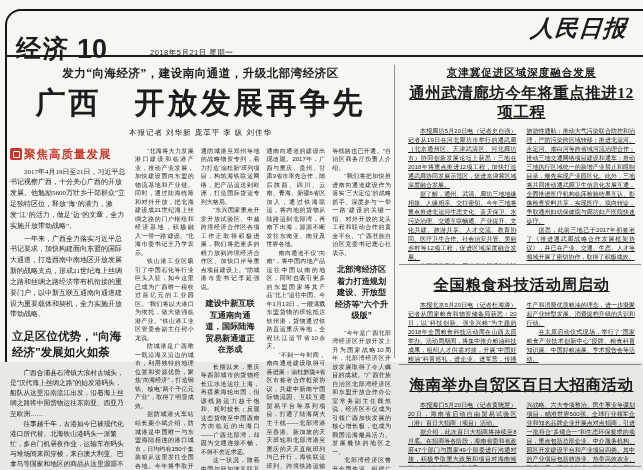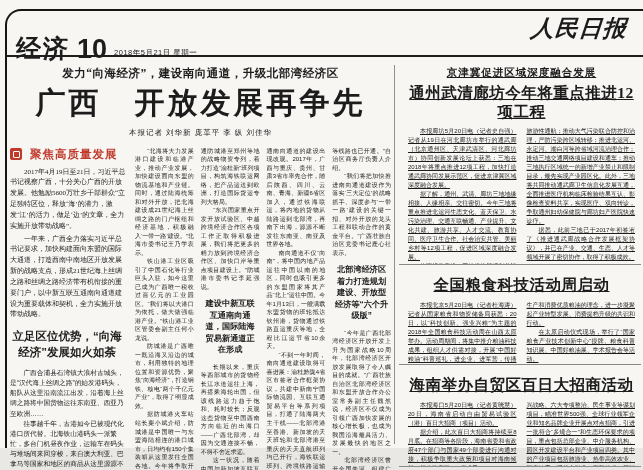--- a/index.html
+++ b/index.html
@@ -3,51 +3,51 @@
 <meta charset="utf-8">
 <style>
   html,body{margin:0;padding:0;}
   body{
     width:643px;height:470px;overflow:hidden;
     background:#e9e8e5;
     font-family:"Liberation Sans",sans-serif;
     color:#1c1c1c;
     -webkit-font-smoothing:antialiased;
   }
-  .page{position:relative;width:643px;height:448px;background:#f7f6f3;}
+  .page{position:relative;width:643px;height:362px;background:#f7f6f3;}
   
   .frame{position:absolute;left:5px;top:9px;right:0px;bottom:0px;
     border-left:2px solid #161616;border-top:2px solid #161616;
     border-top-left-radius:16px;pointer-events:none;}
   .header{position:absolute;top:14px;left:16px;right:10px;height:36px;}
   .hdr-left{display:flex;align-items:flex-end;gap:7px;}
   .section-title{font-size:25px;font-weight:bold;font-family:"Liberation Serif",serif;letter-spacing:2px;line-height:1;}
   .page-num{font-size:27px;font-weight:bold;line-height:0.9;margin-top:23px;}
-  .hdr-date{font-size:7.5px;color:#222;padding-bottom:3px;letter-spacing:0.5px;}
+  .hdr-date{font-size:7.5px;color:#222;padding-bottom:3px;letter-spacing:0.5px;margin-left:36px;}
   .masthead{position:absolute;right:6px;top:2px;font-family:"DejaVu Serif",serif;
     font-weight:bold;font-style:italic;font-size:23px;letter-spacing:1px;
     transform:skewX(-5deg);line-height:1;}
   .header-rule{position:absolute;top:55px;left:6px;right:0;border-top:2px solid #1d1d1d;}
   .content{position:absolute;top:59px;left:10px;right:2px;bottom:2px;display:flex;}
   .main{width:381px;flex:none;}
   .vdiv{width:1px;background:#8f8f8f;margin:6px 4px 2px 3px;flex:none;}
   .rightcol{flex:1;min-width:0;text-decoration:underline;}
 
   
   .kicker{text-align:center;font-size:11.5px;font-weight:bold;margin-top:7px;letter-spacing:0.5px;font-family:"Liberation Serif",serif;}
   .headline{text-align:center;font-size:30px;font-weight:bold;letter-spacing:3px;margin-top:6px;line-height:1.05;font-family:Liberation Sans, sans-serif;}
   .byline{text-align:center;font-size:7.5px;margin-top:9px;color:#222;letter-spacing:1px;}
   .main-body{display:flex;margin-top:9px;height:332px;overflow:hidden;}
   .colA{width:118px;flex:none;padding-right:7px;}
-  .badge-row{display:flex;align-items:center;gap:8px;margin-bottom:5px;}
+  .badge-row{display:flex;align-items:center;gap:2px;margin-bottom:5px;}
   .badge-icon{width:12px;height:12px;background:#c0392b;border-radius:2px;position:relative;flex:none;}
   .badge-icon::after{content:"";position:absolute;inset:2.5px;border:1.2px solid #fff;border-radius:1px;}
   .badge-label{color:#c0392b;font-weight:bold;font-size:11.5px;letter-spacing:1px;white-space:nowrap;}
   .intro p{font-size:7px;line-height:1.55;text-indent:2em;margin:0 0 2px 0;font-family:"Liberation Serif",serif;}
-  .subhead1{font-size:11.5px;font-weight:bold;text-align:center;line-height:1.35;margin:9px 6px 8px 2px;}
+  .subhead1{font-size:11.5px;font-weight:bold;text-align:left;line-height:1.35;margin:9px 6px 8px 2px;}
   .colA-body p{font-size:6.7px;line-height:1.5;text-indent:2em;margin:0;}
   .bodycols{flex:1;min-width:0;column-count:4;column-gap:7px;font-size:6px;line-height:1.42;height:100%;overflow:hidden;text-align:justify;}
   .bodycols p{margin:0;text-indent:2em;}
   .bodycols h3.bh{font-size:8.2px;font-weight:bold;text-align:center;margin:7px 1px;line-height:1.4;break-inside:avoid;text-indent:0;}
 
   
   .r-article{padding:7px 6px 3px 9px;border-bottom:1px solid #8a8a8a;overflow:hidden;box-sizing:border-box;}
   .r-article:last-child{border-bottom:none;}
   .r-kicker{text-align:center;font-size:10.5px;font-weight:bold;letter-spacing:1px;font-family:"Liberation Serif",serif;}
   .r-headline{text-align:center;font-size:15.5px;font-weight:bold;letter-spacing:0.5px;margin:4px 0 6px 0;font-family:"Liberation Serif",serif;line-height:1.2;}

